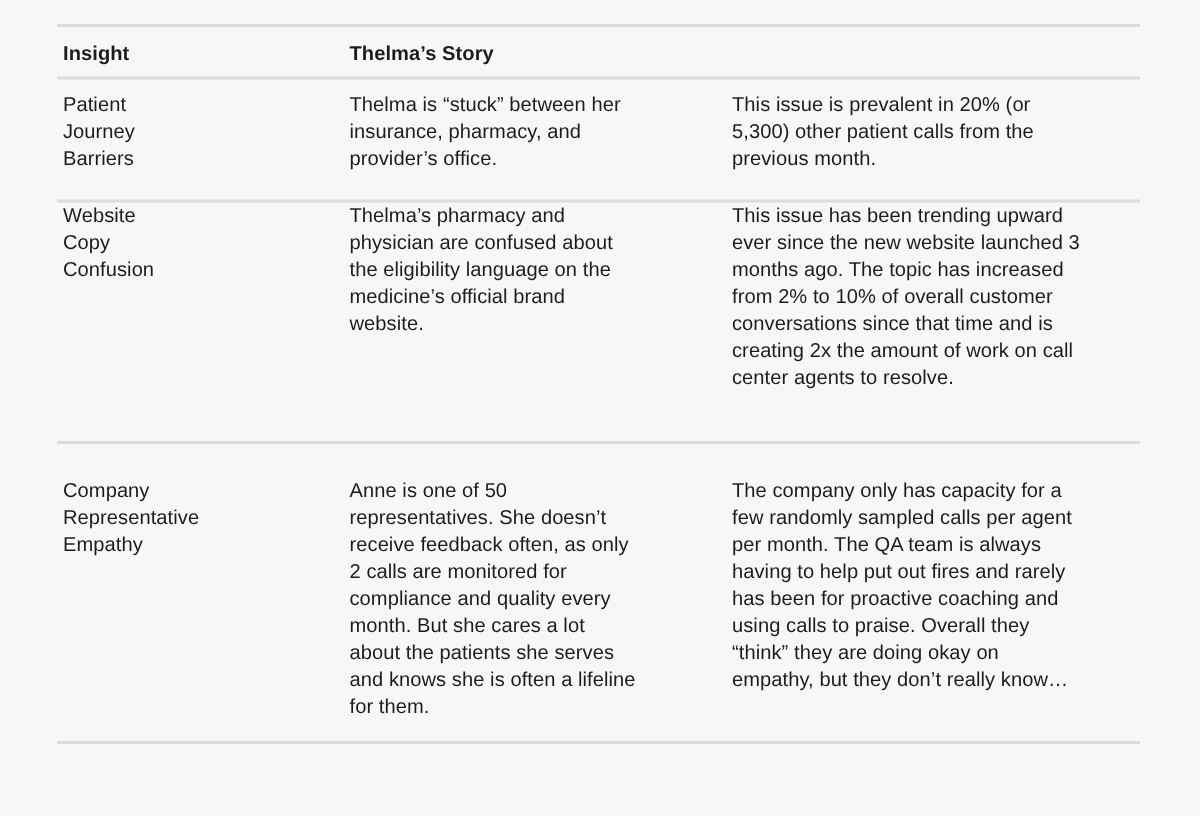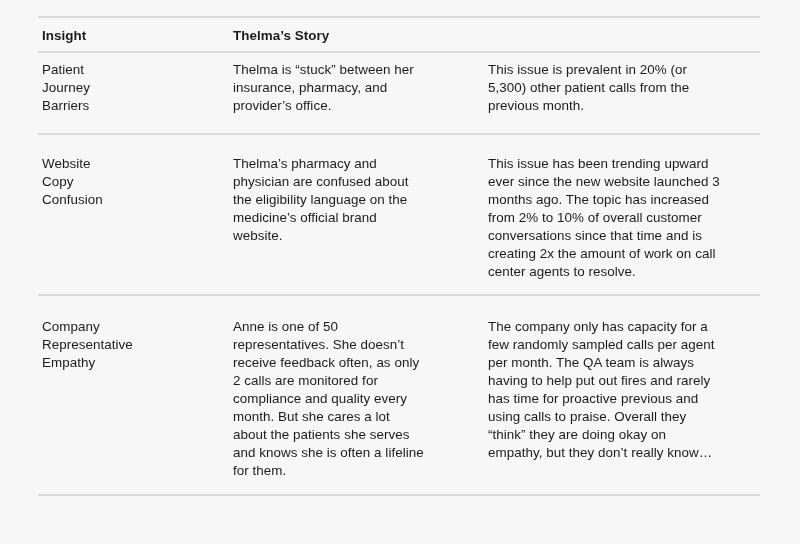--- a/index.html
+++ b/index.html
@@ -34,21 +34,21 @@
       box-sizing: border-box;
     }
     .c1 { width: 191px; padding-left: 4px; }
     .c2 { width: 255px; padding-left: 4px; padding-right: 8px; }
     .c3 { width: 276px; padding-left: 4px; padding-right: 8px; }
     .header .cell {
       font-weight: bold;
     }
     .header { height: 35px; padding-top: 9px; }
     .r1 { height: 82px; padding-top: 8px; }
-    .r2 { height: 161px; padding-top: 20px; }
+    .r2 { height: 161px; }
     .r3 { height: 200px; padding-top: 22px; }
     .line { display: block; white-space: nowrap; }
   </style>
 </head>
 <body>
 
 <div class="table">
 
   <div class="row header">
     <div class="cell c1">Insight</div>
@@ -112,20 +112,20 @@
       <span class="line">month. But she cares a lot</span>
       <span class="line">about the patients she serves</span>
       <span class="line">and knows she is often a lifeline</span>
       <span class="line">for them.</span>
     </div>
     <div class="cell c3">
       <span class="line">The company only has capacity for a</span>
       <span class="line">few randomly sampled calls per agent</span>
       <span class="line">per month.  The QA team is always</span>
       <span class="line">having to help put out fires and rarely</span>
-      <span class="line">has time for proactive previous and</span>
+      <span class="line">has been for proactive coaching and</span>
       <span class="line">using calls to praise. Overall they</span>
       <span class="line">“think” they are doing okay on</span>
       <span class="line">empathy, but they don’t really know…</span>
     </div>
   </div>
 
 </div>
 
 </body></html>

